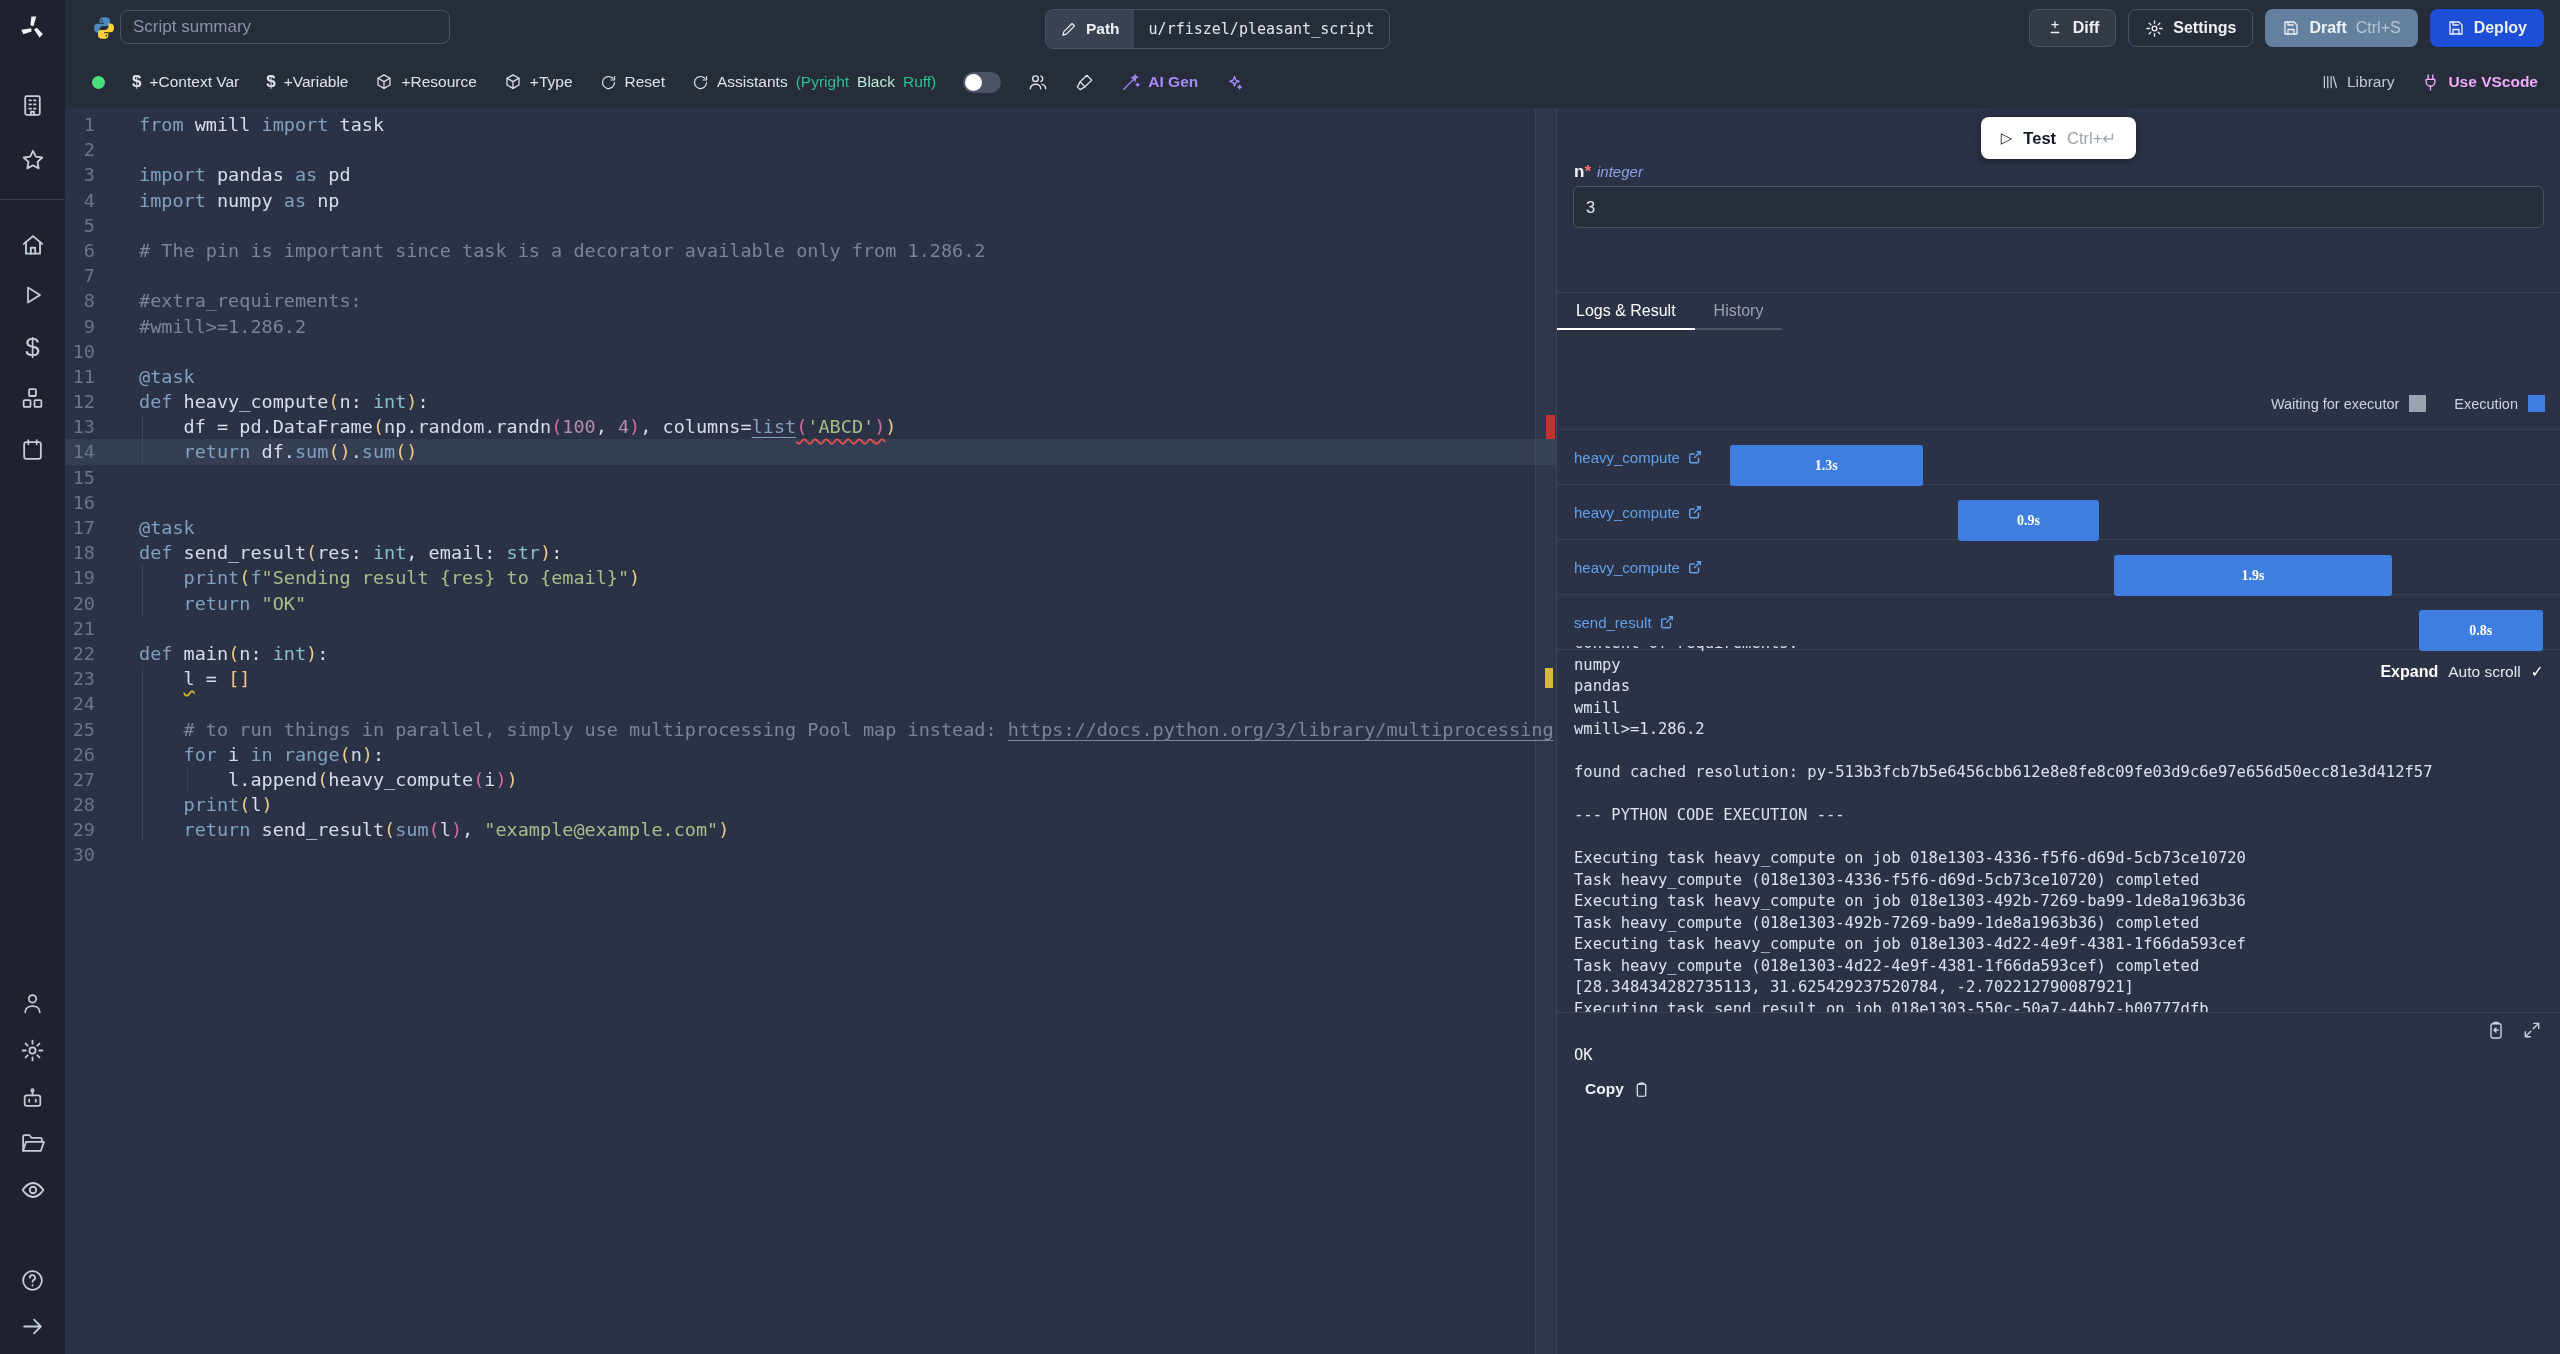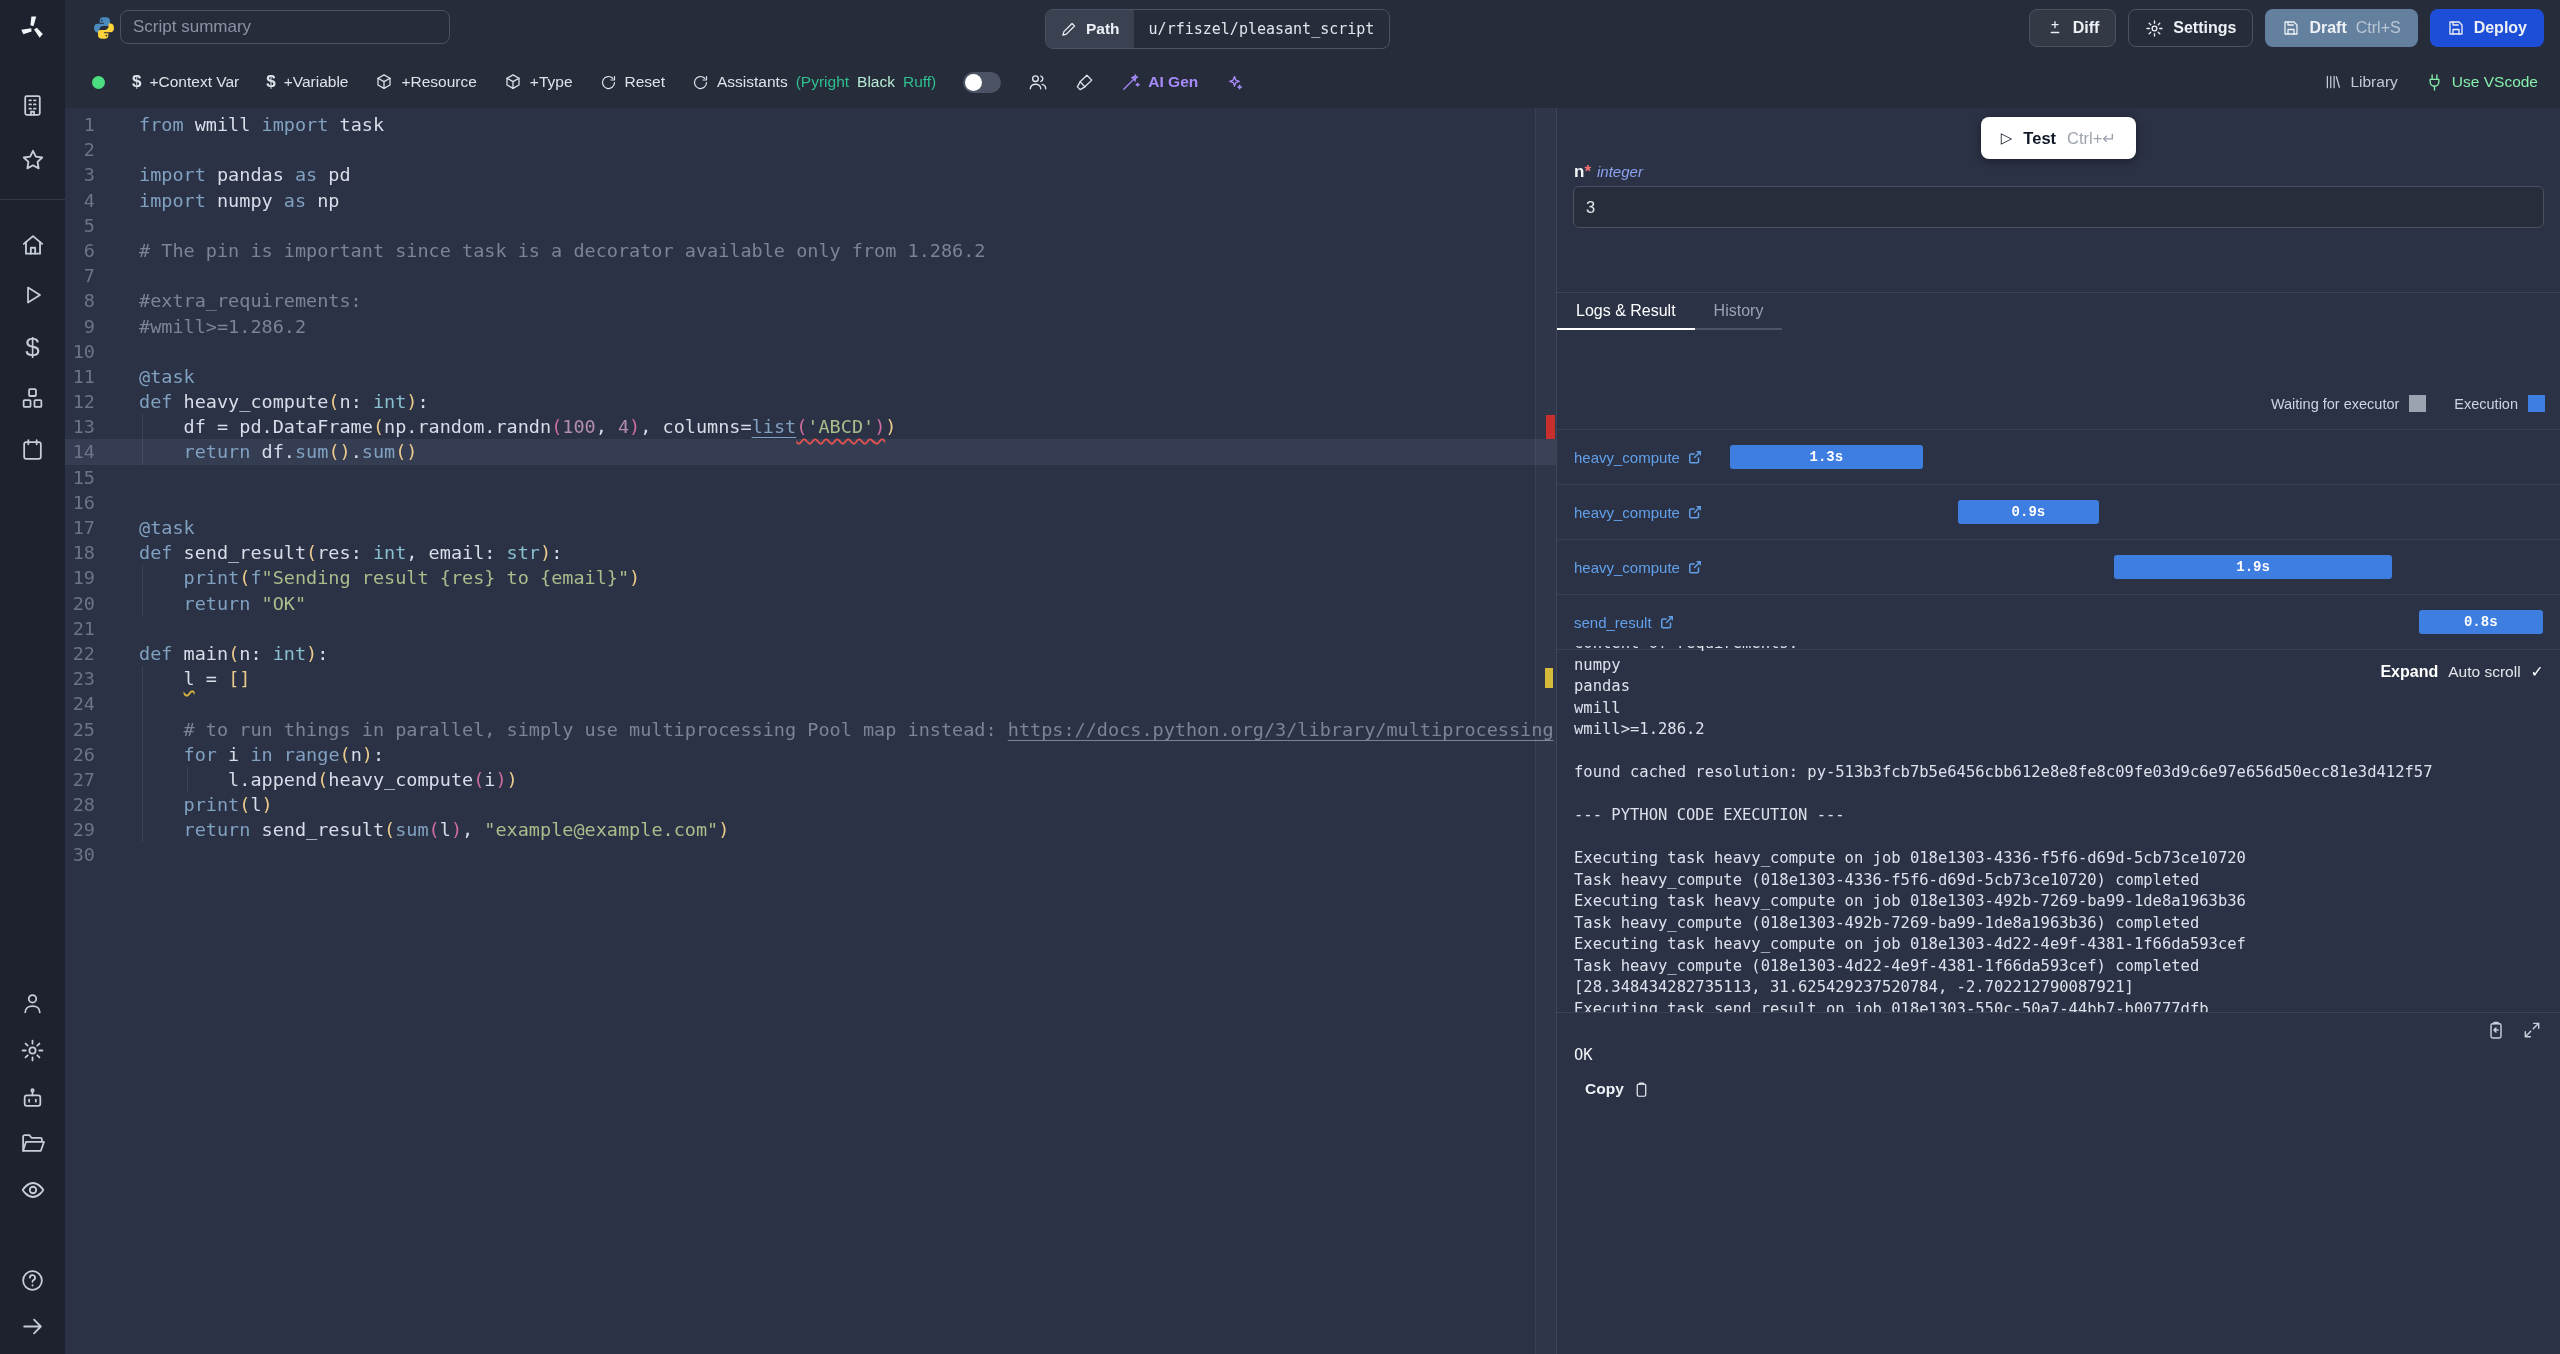--- a/index.html
+++ b/index.html
@@ -40,21 +40,21 @@
   .dot{width:13px;height:13px;border-radius:50%;background:#4ade80;flex:none}
   .titem{display:flex;align-items:center;gap:8px;cursor:pointer;white-space:nowrap}
   .dollar{font-weight:700;font-size:17px}
   .assist-green{color:#2fbf8f}
   .assist-bright{color:#b9ecd4}
   .toggle{width:38px;height:21px;border-radius:11px;background:#4b5364;position:relative;cursor:pointer;flex:none}
   .toggle i{position:absolute;left:2px;top:2px;width:17px;height:17px;background:#fff;border-radius:50%}
   .purple{color:#a78bfa;font-weight:600}
   .spacer{flex:1}
   .muted{color:#c3cad6}
-  .vscode{color:#86efac;font-weight:400}
+  .vscode{color:#f0abfc;font-weight:700}
 
   
   .editor{position:absolute;left:65px;top:108px;width:1491px;bottom:0;background:#2b3245;overflow:hidden}
   #code{position:absolute;left:0;right:0;top:4px;font-family:"DejaVu Sans Mono",monospace;font-size:18.5px;
         line-height:25.2px;white-space:pre}
   .cl{display:flex;height:25.2px}
   .cl.cur{background:#353d53}
   .ln{flex:none;width:30px;text-align:right;color:#6b7489;user-select:none}
   .lt{position:relative;flex:1 1 auto;margin-left:44px;overflow:visible}
   .guide{position:absolute;top:0;bottom:0;width:1px;background:rgba(255,255,255,.08)}
@@ -92,22 +92,22 @@
   .rh-start{position:absolute;left:106px;top:15px}
   .rh-dur{position:absolute;left:0;right:0;top:15px;text-align:center}
   .rh-end{position:absolute;right:27px;top:15px}
   .legend{position:absolute;top:270px;left:0;right:0;height:52px;display:flex;align-items:center;justify-content:flex-end;
           gap:10px;padding-right:15px;font-size:14.5px;color:#cbd5e1;border-bottom:1px solid #3a4150;box-sizing:border-box}
   .lg-box{width:17px;height:17px;flex:none}
   .lg-gap{width:8px}
   #jobs{position:absolute;top:322px;left:0;right:0}
   .jobrow{position:relative;height:54px;border-bottom:1px solid #3a4150}
   .jobname{position:absolute;left:17px;top:0;height:54px;display:flex;align-items:center;gap:8px;color:#62a0ea;font-size:15px;cursor:pointer}
-  .jobbar{position:absolute;top:15px;height:24px;background:#3d7ee0;border-radius:3px;display:flex;align-items:center;justify-content:center;
-          color:#fff;font-family:Liberation Mono, monospace;font-size:14px;font-weight:700;cursor:pointer}
+  .jobbar{position:absolute;top:15px;height:41px;background:#3d7ee0;border-radius:3px;display:flex;align-items:center;justify-content:center;
+          color:#fff;font-family:Liberation Serif, serif;font-size:14px;font-weight:700;cursor:pointer}
   .logs{position:absolute;top:538px;left:0;right:0;height:366px;overflow:hidden;border-bottom:1px solid #3c4354}
   #log-lines{margin:-13px 0 0 17px;font-family:"DejaVu Sans Mono",monospace;font-size:15.5px;line-height:21.5px;
              color:#dce2ec;white-space:pre}
   .logline{height:21.5px}
   .logctl{position:absolute;top:16px;right:16px;display:flex;gap:10px;align-items:center}
   .logctl .expand{font-weight:700;font-size:16px;color:#fff;cursor:pointer}
   .logctl .autoscroll{font-size:15.5px;color:#e5e7eb;cursor:pointer}
   .logctl .check{color:#fff;font-size:16px}
   .logfoot{position:absolute;top:912px;right:18px;display:flex;gap:16px;color:#c9d1dd}
   .logfoot span{cursor:pointer}

